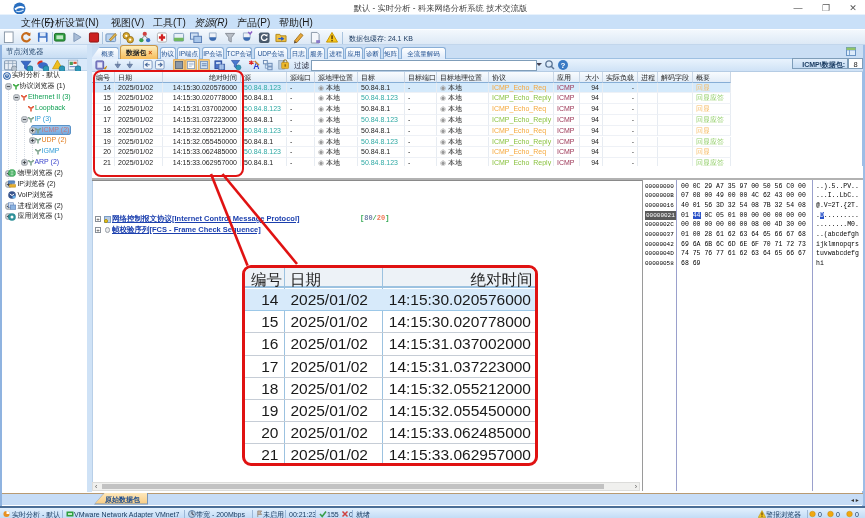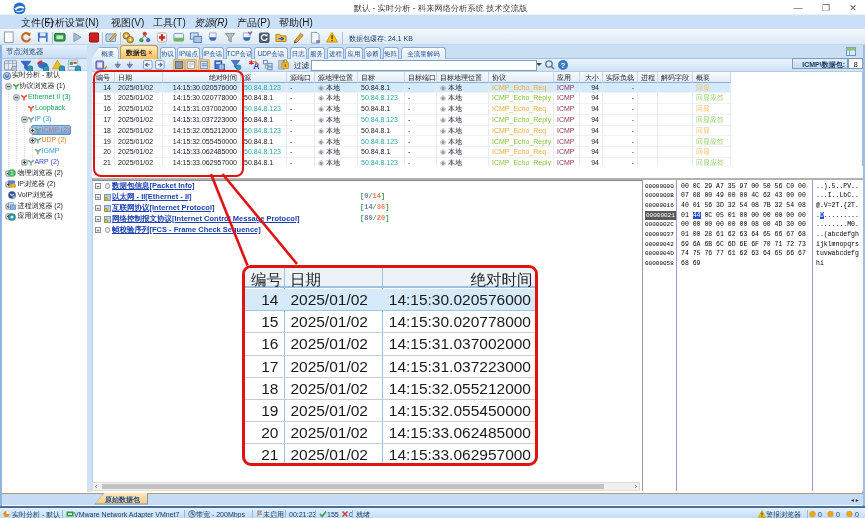--- a/index.html
+++ b/index.html
@@ -704,39 +704,20 @@
       <div class="pcell" style="left: 488px; width: 23px; text-align: right; padding: 0px 3px; color: rgb(34, 34, 34);">94</div>
       <div class="pcell" style="left: 511px; width: 35px; text-align: right; padding: 0px 3px; color: rgb(34, 34, 34);">-</div>
       <div class="pcell" style="left: 546px; width: 20px; text-align: left; padding: 0px 3px; color: rgb(34, 34, 34);"></div>
       <div class="pcell" style="left: 566px; width: 35px; text-align: left; padding: 0px 3px; color: rgb(34, 34, 34);"></div>
       <div class="pcell" style="left: 601px; width: 38px; text-align: left; padding: 0px 3px; color: rgb(147, 207, 106);">回显应答</div>
     </div>
   </div>
 <div class="abs" id="tablegap"></div>
 <div class="abs" id="tablesep"></div>
 <div class="abs" id="decode">
-    <div class="drow" style="left: 0px; top: -0.5px; width: 548px;">
-      <div style="position: absolute; left: 2px; top: 2.5px; width: 6px; height: 6px; border: 1px solid rgb(136, 143, 152); background: rgb(255, 255, 255); font-size: 6px; line-height: 4.5px; text-align: center; color: rgb(51, 51, 51);">+</div>
-      <div style="position: absolute; left: 11.5px; top: 3px; width: 5.5px; height: 5.5px; border: 1.4px solid rgb(154, 160, 168); border-radius: 50%; background: rgb(232, 234, 236);"></div>
-      <div class="dlink" style="position: absolute; left: 19px; top: 0px;">数据包信息[Packet Info]</div>
-    </div>
-    <div class="drow" style="left: 0px; top: 10.5px; width: 548px;">
-      <div style="position: absolute; left: 2px; top: 2.5px; width: 6px; height: 6px; border: 1px solid rgb(136, 143, 152); background: rgb(255, 255, 255); font-size: 6px; line-height: 4.5px; text-align: center; color: rgb(51, 51, 51);">+</div>
-      <div style="position: absolute; left: 11px; top: 2.5px; width: 7px; height: 7px; background: rgb(184, 204, 230); border: 1px solid rgb(122, 156, 196);"></div>
-      <div style="position: absolute; left: 10.5px; top: 6px; width: 4px; height: 4px; border-radius: 50%; background: rgb(240, 208, 32); border: 0.5px solid rgb(176, 144, 16);"></div>
-      <div class="dlink" style="position: absolute; left: 19px; top: 0px;">以太网 - II[Ethernet - II]</div>
-      <div class="dnum" style=""><span class="ngrn">[</span><span class="nblu">0</span><span class="ngrn">/</span><span class="nred">14</span><span class="ngrn">]</span></div>
-    </div>
-    <div class="drow" style="left: 0px; top: 21.5px; width: 548px;">
-      <div style="position: absolute; left: 2px; top: 2.5px; width: 6px; height: 6px; border: 1px solid rgb(136, 143, 152); background: rgb(255, 255, 255); font-size: 6px; line-height: 4.5px; text-align: center; color: rgb(51, 51, 51);">+</div>
-      <div style="position: absolute; left: 11px; top: 2.5px; width: 7px; height: 7px; background: rgb(184, 204, 230); border: 1px solid rgb(122, 156, 196);"></div>
-      <div style="position: absolute; left: 10.5px; top: 6px; width: 4px; height: 4px; border-radius: 50%; background: rgb(240, 208, 32); border: 0.5px solid rgb(176, 144, 16);"></div>
-      <div class="dlink" style="position: absolute; left: 19px; top: 0px;">互联网协议[Internet Protocol]</div>
-      <div class="dnum" style=""><span class="ngrn">[</span><span class="nblu">14</span><span class="ngrn">/</span><span class="nred">36</span><span class="ngrn">]</span></div>
-    </div>
     <div class="drow" style="left: 0px; top: 32.5px; width: 548px;">
       <div style="position: absolute; left: 2px; top: 2.5px; width: 6px; height: 6px; border: 1px solid rgb(136, 143, 152); background: rgb(255, 255, 255); font-size: 6px; line-height: 4.5px; text-align: center; color: rgb(51, 51, 51);">+</div>
       <div style="position: absolute; left: 11px; top: 2.5px; width: 7px; height: 7px; background: rgb(184, 204, 230); border: 1px solid rgb(122, 156, 196);"></div>
       <div style="position: absolute; left: 10.5px; top: 6px; width: 4px; height: 4px; border-radius: 50%; background: rgb(240, 208, 32); border: 0.5px solid rgb(176, 144, 16);"></div>
       <div class="dlink" style="position: absolute; left: 19px; top: 0px;">网络控制报文协议[Internet Control Message Protocol]</div>
       <div class="dnum" style=""><span class="ngrn">[</span><span class="nblu">80</span><span class="ngrn">/</span><span class="nred">20</span><span class="ngrn">]</span></div>
     </div>
     <div class="drow" style="left: 0px; top: 43.5px; width: 548px;">
       <div style="position: absolute; left: 2px; top: 2.5px; width: 6px; height: 6px; border: 1px solid rgb(136, 143, 152); background: rgb(255, 255, 255); font-size: 6px; line-height: 4.5px; text-align: center; color: rgb(51, 51, 51);">+</div>
       <div style="position: absolute; left: 11.5px; top: 3px; width: 5.5px; height: 5.5px; border: 1.4px solid rgb(154, 160, 168); border-radius: 50%; background: rgb(232, 234, 236);"></div>

